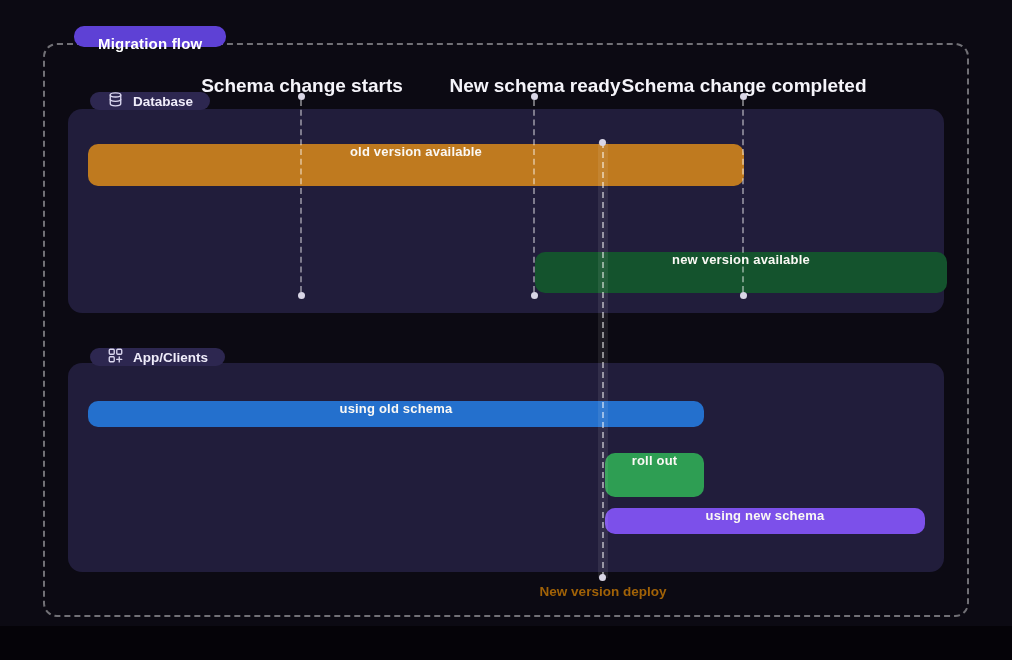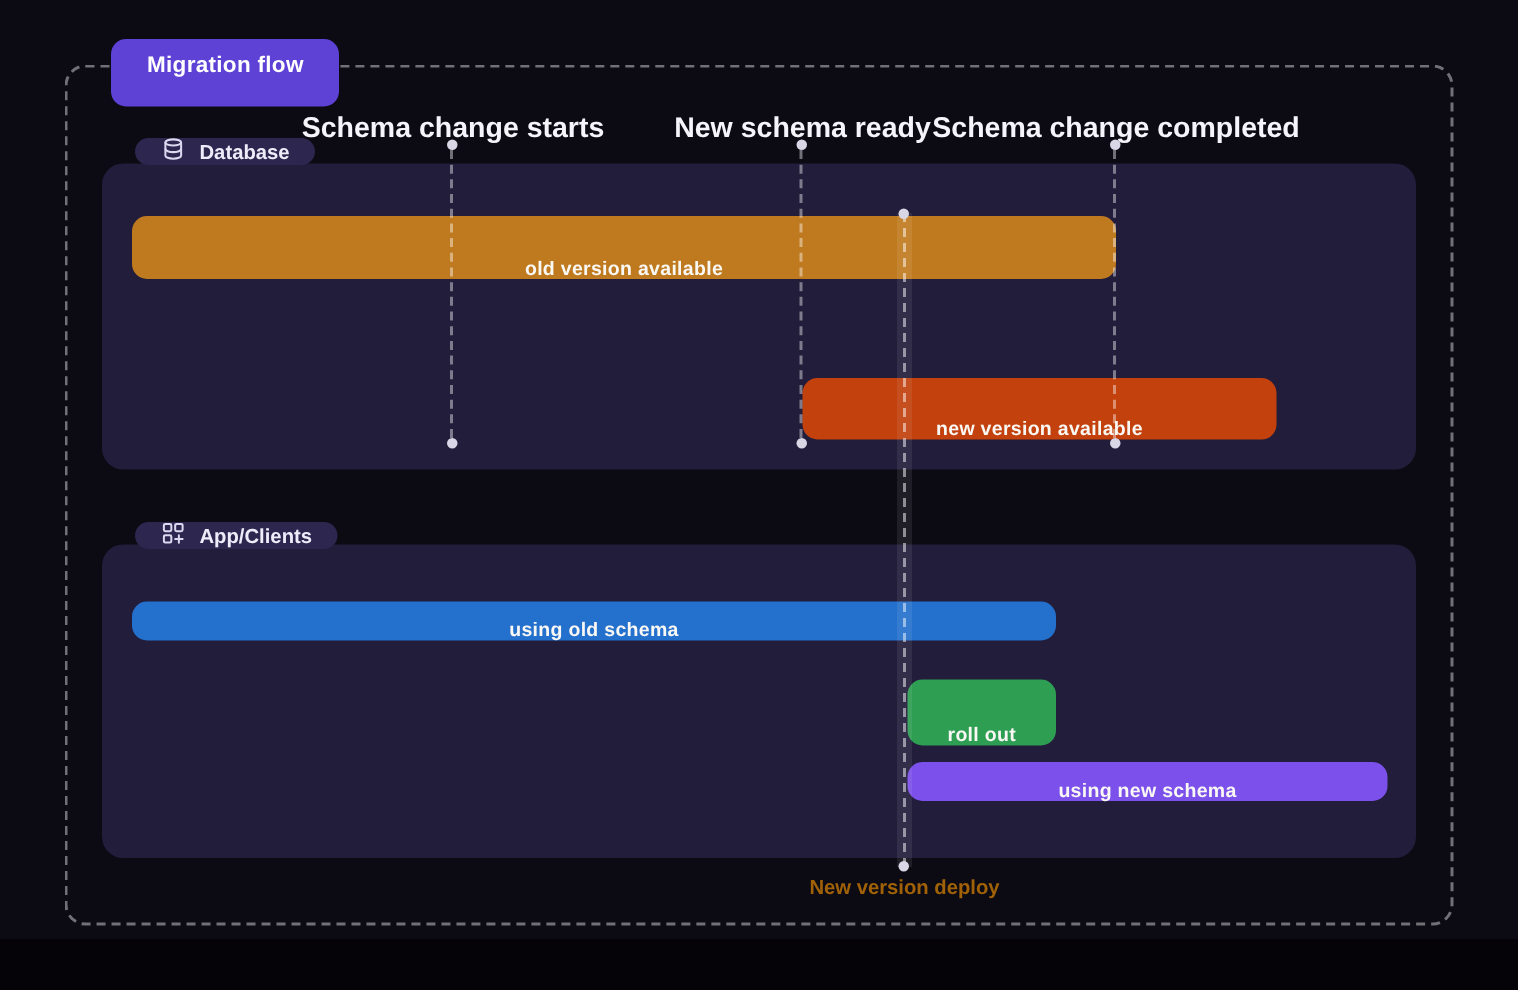--- a/index.html
+++ b/index.html
@@ -9,21 +9,21 @@
     font-family:"Liberation Sans", sans-serif;
   }
   #footer-strip{position:absolute;left:0;bottom:0;width:100%;height:34px;background:#050308;}
   
   .frame{
     position:absolute;left:43px;top:43px;width:922px;height:570px;
     border:2px dashed rgba(255,255,255,0.42);border-radius:14px;z-index:2;
   }
   
   .title-pill{
-    position:absolute;left:74px;top:26px;height:45px;line-height:35px;
+    position:absolute;left:74px;top:26px;height:21px;line-height:35px;
     padding:0 24px;background:#5e41d5;color:#ffffff;font-size:15px;font-weight:bold;
     border-radius:10px;z-index:60;letter-spacing:.2px;
   }
   
   .panel{position:absolute;left:68px;width:876px;background:#211d3b;border-radius:14px;z-index:5;}
   #panel-db{top:109px;height:204px;}
   #panel-app{top:363px;height:209px;}
   
   .lane-pill{
     position:absolute;left:90px;height:18px;display:flex;align-items:center;gap:9px;
@@ -52,26 +52,26 @@
     position:absolute;left:602px;top:142px;height:436px;width:0;
     border-left:2px dashed rgba(255,255,255,0.5);z-index:45;
   }
   #deploy-label{
     position:absolute;top:584px;left:603px;transform:translateX(-50%);
     color:#a16207;font-size:13.5px;font-weight:bold;white-space:nowrap;z-index:20;
   }
   
   .bar{
     position:absolute;border-radius:10px;z-index:10;
-    display:flex;align-items:flex-end;justify-content:center;
+    display:flex;align-items:flex-start;justify-content:center;
     color:#faf8f4;font-size:13px;font-weight:bold;letter-spacing:.2px;
   }
   #bar-old    {left:88px; top:144px;width:656px;height:42px;background:#bf7a1f;}
   #bar-active {left:302px;top:198px;width:442px;height:43px;background:#2ea156;}
-  #bar-newv   {left:535px;top:252px;width:316px;height:41px;background:#c2410c;}
+  #bar-newv   {left:535px;top:252px;width:412px;height:41px;background:#14532d;}
   #bar-useold {left:88px; top:401px;width:616px;height:26px;background:#2470cd;}
   #bar-rollout{left:605px;top:453px;width:99px; height:44px;background:#2e9e53;}
   #bar-usenew {left:605px;top:508px;width:320px;height:26px;background:#7c50ea;}
 </style>
 </head>
 <body>
 
 <div id="canvas">
 
   <div id="footer-strip"></div>

